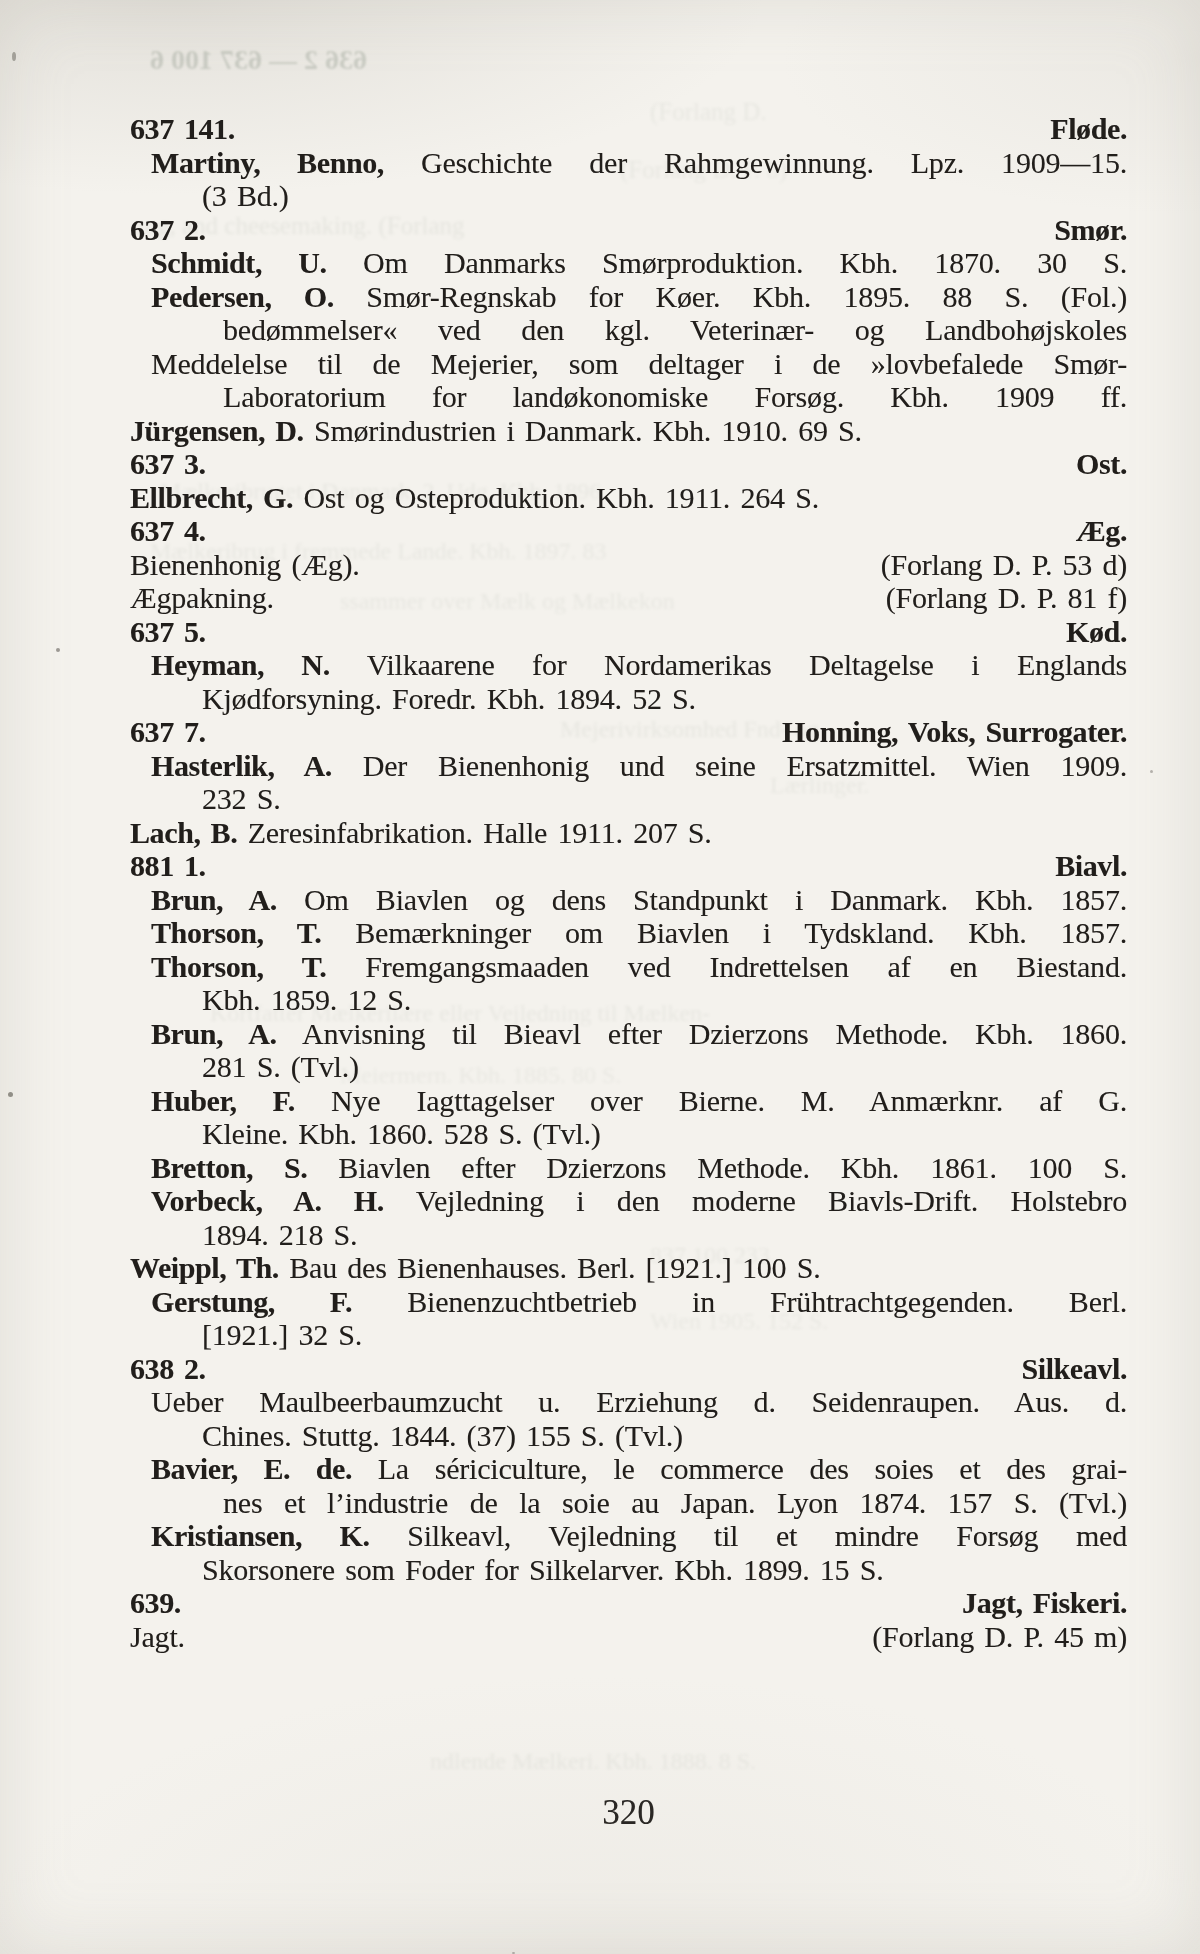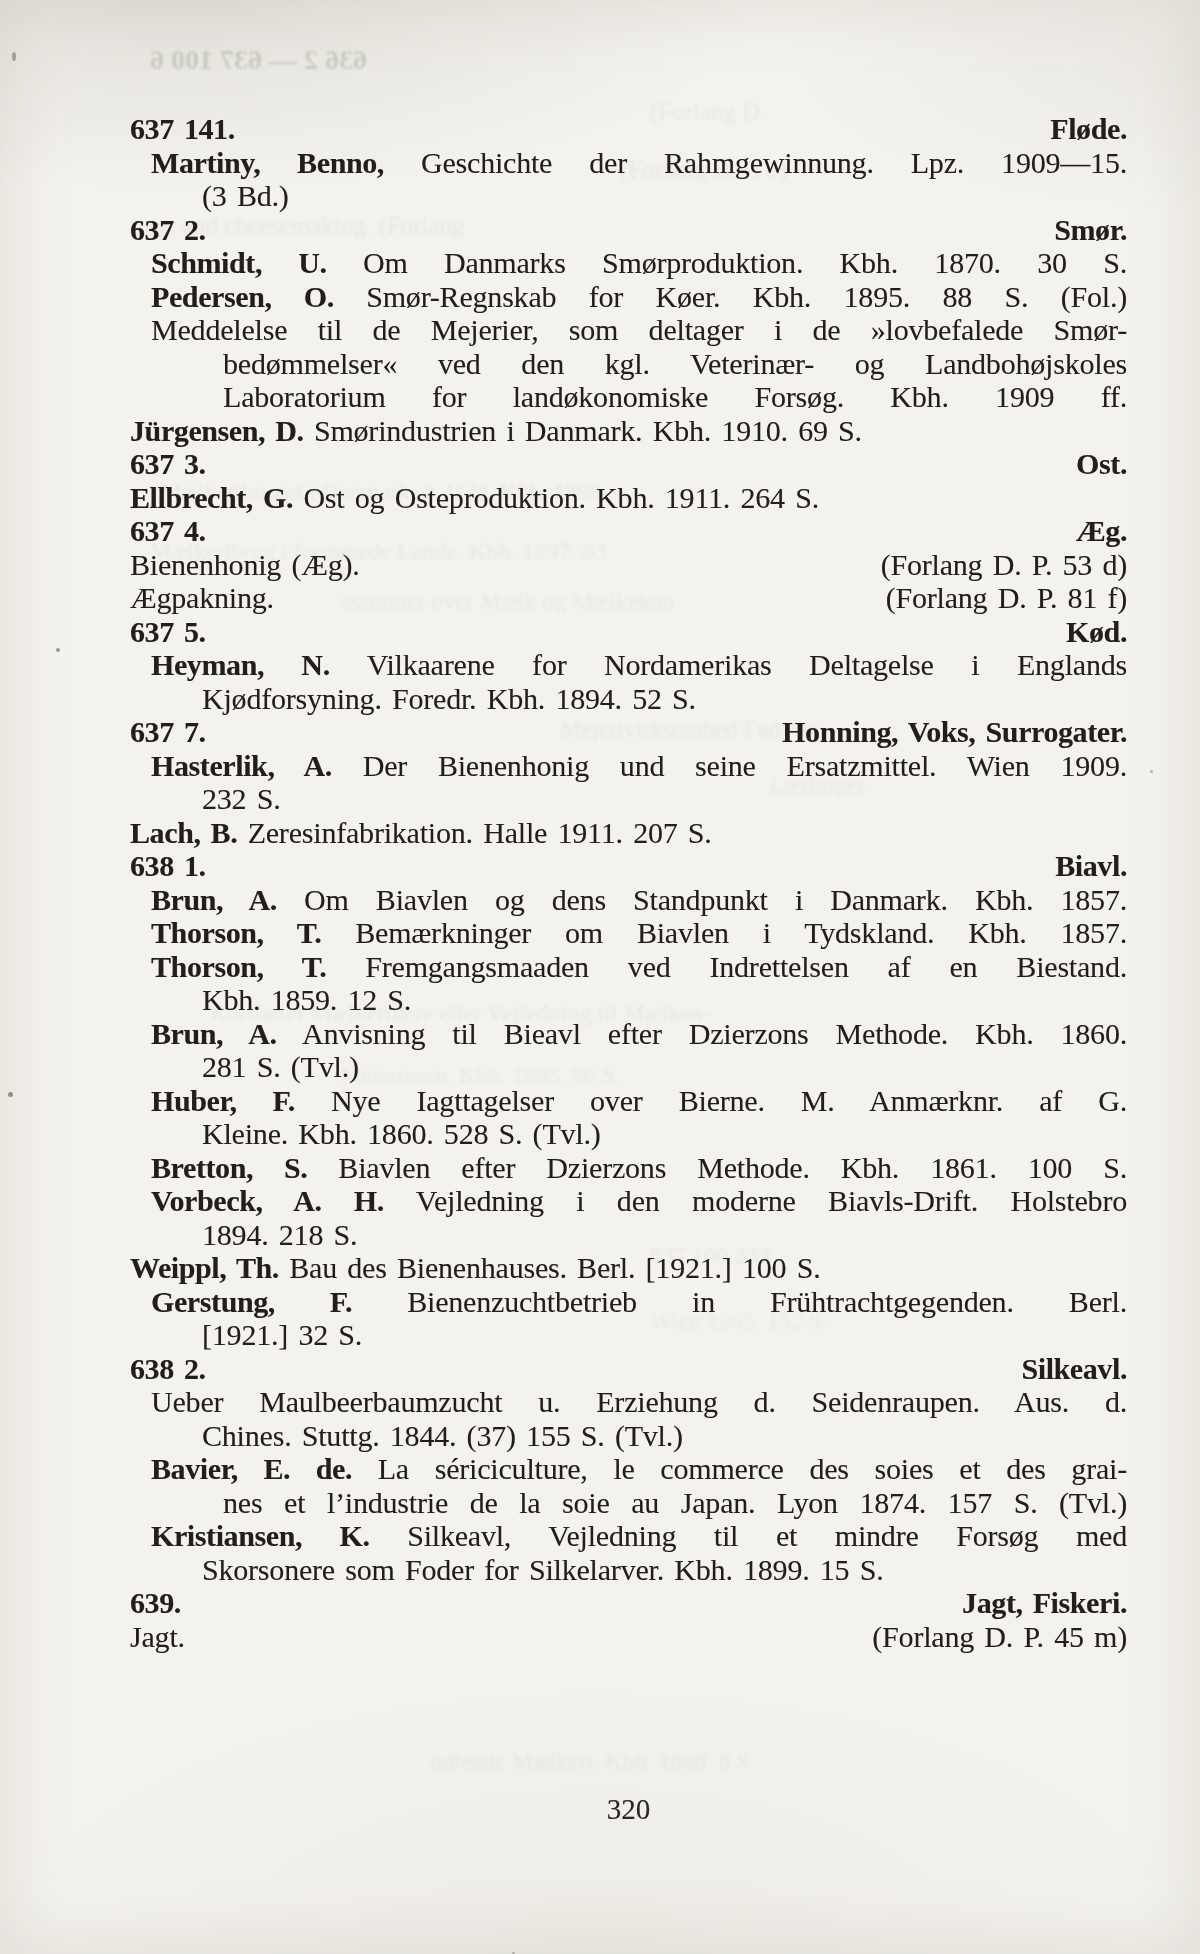--- a/index.html
+++ b/index.html
@@ -19,21 +19,21 @@
     font-size:30px;line-height:33.5px;height:33.5px;overflow:hidden;
     letter-spacing:-0.2px;word-spacing:3px;
     text-shadow:0.2px 0.2px 0 rgba(33,30,27,0.30);
   }
   .line.indent{padding-left:72px;}
   .line.justify{text-align:justify;text-align-last:justify;margin-left:21px;}
   .line.split{display:flex;justify-content:space-between;}
   .b{font-weight:bold;letter-spacing:-0.4px;}
   #page-number{
     position:absolute;left:130px;top:1793px;width:997px;text-align:center;
-    font-size:29px;color:#2a2724;text-shadow:0.2px 0.2px 0 rgba(33,30,27,0.3);
+    font-size:35px;color:#2a2724;text-shadow:0.2px 0.2px 0 rgba(33,30,27,0.3);
   }
   .ghost{
     position:absolute;color:#7e897b;filter:blur(1.4px);
     font-family:"Liberation Serif","DejaVu Serif",serif;white-space:nowrap;
   }
   .ghost.mirror{transform:scaleX(-1);filter:blur(1.1px);font-weight:bold;}
   .speck{position:absolute;background:#55514a;border-radius:50%;}
 </style>
 </head>
 <body>
@@ -64,22 +64,22 @@
         <span><span class="b">Fløde.</span></span>
       </div>
       <div class="line justify"><span class="b">Martiny, Benno,</span><span> Geschichte der Rahmgewinnung. Lpz. 1909—15.</span></div>
       <div class="line left indent"><span>(3 Bd.)</span></div>
       <div class="line split">
         <span><span class="b">637 2.</span></span>
         <span><span class="b">Smør.</span></span>
       </div>
       <div class="line justify"><span class="b">Schmidt, U.</span><span> Om Danmarks Smørproduktion. Kbh. 1870. 30 S.</span></div>
       <div class="line justify"><span class="b">Pedersen, O.</span><span> Smør-Regnskab for Køer. Kbh. 1895. 88 S. (Fol.)</span></div>
+      <div class="line justify indent"><span>bedømmelser« ved den kgl. Veterinær- og Landbohøjskoles</span></div>
       <div class="line justify"><span>Meddelelse til de Mejerier, som deltager i de »lovbefalede Smør-</span></div>
-      <div class="line justify indent"><span>bedømmelser« ved den kgl. Veterinær- og Landbohøjskoles</span></div>
       <div class="line justify indent"><span>Laboratorium for landøkonomiske Forsøg. Kbh. 1909 ff.</span></div>
       <div class="line left"><span class="b">Jürgensen, D.</span><span> Smørindustrien i Danmark. Kbh. 1910. 69 S.</span></div>
       <div class="line split">
         <span><span class="b">637 3.</span></span>
         <span><span class="b">Ost.</span></span>
       </div>
       <div class="line left"><span class="b">Ellbrecht, G.</span><span> Ost og Osteproduktion. Kbh. 1911. 264 S.</span></div>
       <div class="line split">
         <span><span class="b">637 4.</span></span>
         <span><span class="b">Æg.</span></span>
@@ -99,21 +99,21 @@
       <div class="line justify"><span class="b">Heyman, N.</span><span> Vilkaarene for Nordamerikas Deltagelse i Englands</span></div>
       <div class="line left indent"><span>Kjødforsyning. Foredr. Kbh. 1894. 52 S.</span></div>
       <div class="line split">
         <span><span class="b">637 7.</span></span>
         <span><span class="b">Honning, Voks, Surrogater.</span></span>
       </div>
       <div class="line justify"><span class="b">Hasterlik, A.</span><span> Der Bienenhonig und seine Ersatzmittel. Wien 1909.</span></div>
       <div class="line left indent"><span>232 S.</span></div>
       <div class="line left"><span class="b">Lach, B.</span><span> Zeresinfabrikation. Halle 1911. 207 S.</span></div>
       <div class="line split">
-        <span><span class="b">638 1.</span></span>
+        <span><span class="b">881 1.</span></span>
         <span><span class="b">Biavl.</span></span>
       </div>
       <div class="line justify"><span class="b">Brun, A.</span><span> Om Biavlen og dens Standpunkt i Danmark. Kbh. 1857.</span></div>
       <div class="line justify"><span class="b">Thorson, T.</span><span> Bemærkninger om Biavlen i Tydskland. Kbh. 1857.</span></div>
       <div class="line justify"><span class="b">Thorson, T.</span><span> Fremgangsmaaden ved Indrettelsen af en Biestand.</span></div>
       <div class="line left indent"><span>Kbh. 1859. 12 S.</span></div>
       <div class="line justify"><span class="b">Brun, A.</span><span> Anvisning til Bieavl efter Dzierzons Methode. Kbh. 1860.</span></div>
       <div class="line left indent"><span>281 S. (Tvl.)</span></div>
       <div class="line justify"><span class="b">Huber, F.</span><span> Nye Iagttagelser over Bierne. M. Anmærknr. af G.</span></div>
       <div class="line left indent"><span>Kleine. Kbh. 1860. 528 S. (Tvl.)</span></div>

